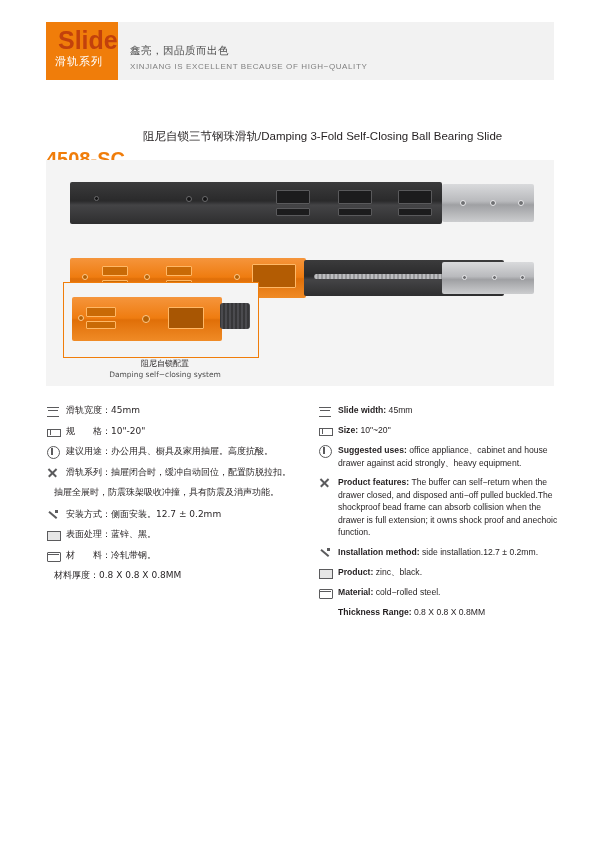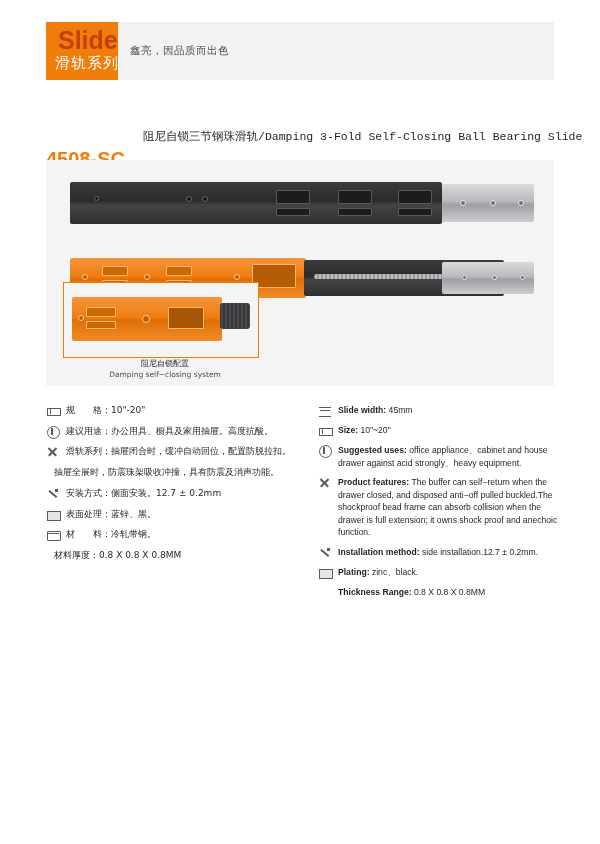--- a/index.html
+++ b/index.html
@@ -44,21 +44,21 @@
     left: 58px; top: 26px;
     font-size: 25px;
     font-weight: bold;
     color: #c2410c;
     letter-spacing: 0px;
     font-family: "Liberation Sans", sans-serif;
   }
   .slide-cn {
     position: absolute;
     left: 55px; top: 54px;
-    font-size: 15px;
+    font-size: 11px;
     color: #ffffff;
     letter-spacing: 1px;
     font-family: "DejaVu Sans", sans-serif;
   }
   .header-cn-text {
     position: absolute;
     left: 130px; top: 44px;
     font-size: 10.5px;
     color: #4d4d4d;
     letter-spacing: 0.5px;
@@ -81,21 +81,21 @@
     font-weight: bold;
     color: #f07d0a;
     font-family: "Liberation Sans", sans-serif;
     margin-top: 24px;
   }
   .model-desc {
     position: absolute;
     left: 143px; top: 129px;
     font-size: 11.5px;
     color: #231f20;
-    font-family: Liberation Mono, monospace;
+    font-family: Liberation Sans, sans-serif;
     text-align: center;
   }
 
   
   .photo-panel {
     position: absolute;
     left: 46px; top: 160px;
     width: 508px; height: 226px;
     background: #f4f4f4;
     overflow: hidden;
@@ -313,20 +313,21 @@
 <body>
 
 <div class="page">
 
   <div class="header">
     <div class="header-band"></div>
     <div class="header-orange"></div>
     <div class="slide-word">Slide</div>
     <div class="slide-cn">滑轨系列</div>
     <div class="header-cn-text">鑫亮，因品质而出色</div>
+    <div class="header-en-text">XINJIANG  IS EXCELLENT BECAUSE OF HIGH−QUALITY</div>
   </div>
 
   <div class="model-no">4508-SC</div>
   <div class="model-desc">阻尼自锁三节钢珠滑轨/Damping 3-Fold Self-Closing Ball Bearing Slide</div>
 
   <div class="photo-panel">
 
     <div class="rail rail-dark" style="left:24px; top:22px; width:372px; height:42px;"></div>
     <div class="slot" style="left:230px; top:30px; width:34px; height:14px;"></div>
     <div class="slot" style="left:230px; top:48px; width:34px; height:8px;"></div>
@@ -375,20 +376,26 @@
     <div class="hole-s" style="left:14px; top:32px; width:6px; height:6px;"></div>
     <div style="position:absolute; left:156px; top:20px; width:30px; height:26px; background:repeating-linear-gradient(90deg,#2c2c2d 0px,#55555a 2px,#2c2c2d 4px); border-radius:3px;"></div>
   </div>
   <div class="callout-label">
     <div>阻尼自锁配置</div>
     <div class="en">Damping self−closing system</div>
   </div>
 
   <div class="spec-col col-left">
 
+    <div class="spec-row">
+      <span class="ico ic-width"></span>
+      <span class="spec-body">
+        <span class="spec-label">滑轨宽度：</span><span class="spec-val">45mm</span>
+      </span>
+    </div>
 
     <div class="spec-row">
       <span class="ico ic-size"></span>
       <span class="spec-body">
         <span class="spec-label">规　　格：</span><span class="spec-val">10"-20"</span>
       </span>
     </div>
 
     <div class="spec-row">
       <span class="ico ic-use"></span>
@@ -461,24 +468,30 @@
     <div class="spec-row">
       <span class="ico ic-install"></span>
       <span class="spec-body">
         <span class="spec-label">Installation method:</span><span class="spec-val"> side installation.12.7 ± 0.2mm.</span>
       </span>
     </div>
 
     <div class="spec-row">
       <span class="ico ic-plating"></span>
       <span class="spec-body">
-        <span class="spec-label">Plating:</span><span class="spec-val">  zinc、black.</span>
-      </span>
-    </div>
-
+        <span class="spec-label">Product:</span><span class="spec-val">  zinc、black.</span>
+      </span>
+    </div>
+
+    <div class="spec-row">
+      <span class="ico ic-material"></span>
+      <span class="spec-body">
+        <span class="spec-label">Material:</span><span class="spec-val"> cold−rolled steel.</span>
+      </span>
+    </div>
     <div class="spec-row" style="margin-left:20px;">
       <span class="spec-body" style="font-family:'Liberation Sans',sans-serif;font-size:8.6px;">
         <span class="spec-label">Thickness Range:</span><span class="spec-val">  0.8 X 0.8 X 0.8MM</span>
       </span>
     </div>
   </div>
 
 </div>
 
 </body></html>

